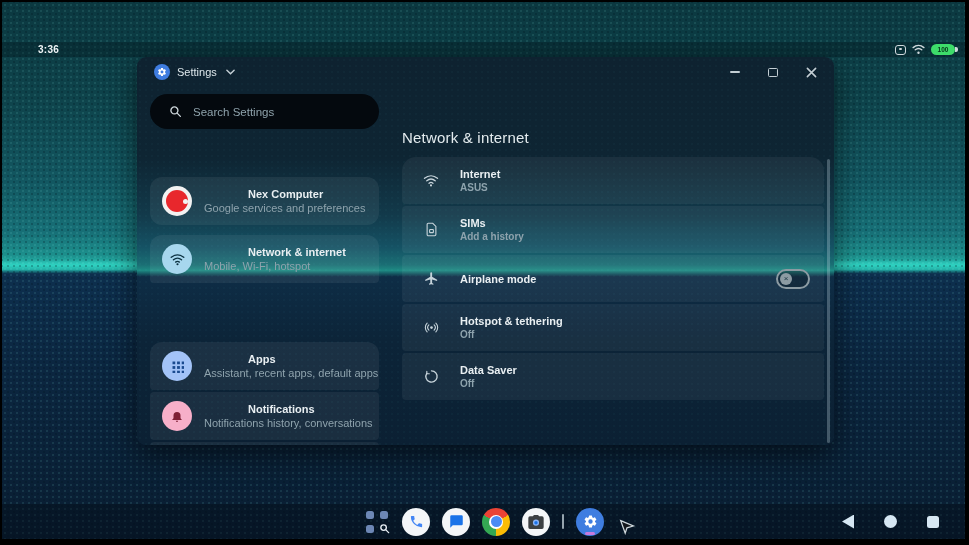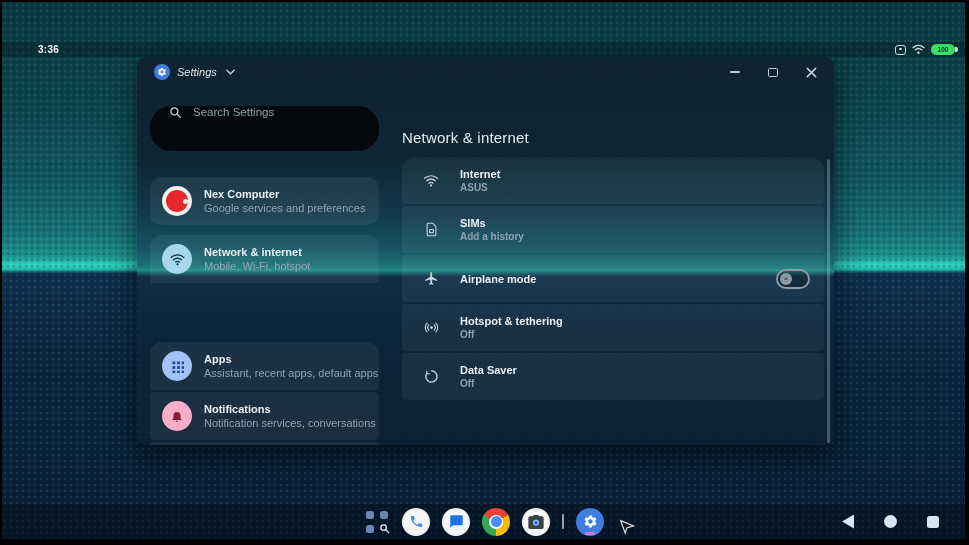--- a/index.html
+++ b/index.html
@@ -36,35 +36,35 @@
   .window { position:absolute; left:135px; top:55px; width:697px; height:388px; z-index:4;
     border-radius:9px; overflow:hidden; box-shadow:0 10px 30px rgba(0,0,0,0.55);
     background:linear-gradient(180deg,
       #0e2230 0%, #0e2533 26%, #123a4b 41%, #155264 49%,
       #1a6e74 53.5%, #1e8a83 55%, #0e2d46 56.6%, #0c2438 73%, #0b2033 100%); }
   .window::after { content:""; position:absolute; inset:0; pointer-events:none; opacity:.5;
     background-image:radial-gradient(rgba(90,220,220,0.06) 1px, transparent 1.2px); background-size:6px 6px; }
 
   .titlebar { position:absolute; top:0; left:0; right:0; height:30px; display:flex; align-items:center;
     padding:0 16px 0 17px; z-index:2; }
-  .tb-app { display:flex; align-items:center; gap:7px;font-style:italic; }
+  .tb-app { display:flex; align-items:center; gap:7px; }
   .tb-gear { width:16px; height:16px; border-radius:50%; background:#3f7de0; display:flex; align-items:center; justify-content:center; }
   .tb-title { color:#dde7eb; font-size:11px; }
   .tb-chevron { margin-left:2px; display:flex; }
   .tb-controls { margin-left:auto; display:flex; align-items:center; gap:24px; }
   .tb-btn { width:14px; height:14px; display:flex; align-items:center; justify-content:center; cursor:default; }
   .ic-min { width:10px; height:2px; background:#c3ced4; border-radius:1px; }
   .ic-max { width:10px; height:9px; border:1.6px solid #c3ced4; border-radius:1.5px; }
 
   .window-body { position:absolute; top:30px; bottom:0; left:0; right:0; z-index:1; }
 
   
   .sidebar { position:absolute; left:13px; top:0; width:229px; bottom:0; }
-  .search-pill { position:absolute; top:7px; left:0; width:229px; height:45px; border-radius:21px;
-    background:#04090e; display:flex; padding-left:19px; gap:11px;margin-top:12px; }
+  .search-pill { position:absolute; top:7px; left:0; width:229px; height:35px; border-radius:21px;
+    background:#04090e; display:flex; align-items:center; padding-left:19px; gap:11px; }
   .search-ph { color:#8fa3ac; font-size:11.5px; }
 
   .side-card { position:absolute; left:0; width:229px; height:48px; background:rgba(255,255,255,0.062);
     display:flex; align-items:center; gap:12px; padding-left:12px; }
   .r-top { border-radius:12px 12px 4px 4px; }
   .r-mid { border-radius:4px; }
   .r-bot { border-radius:4px 4px 12px 12px; }
   .r-all { border-radius:12px; }
 
   .avatar { width:30px; height:30px; border-radius:50%; background:#f2f2f2; position:relative; flex:0 0 auto; }
@@ -72,21 +72,21 @@
   .avatar::after { content:""; position:absolute; right:4px; top:13px; width:5px; height:5px; border-radius:50%; background:#f2f2f2; }
 
   .side-ic { width:30px; height:30px; border-radius:50%; flex:0 0 auto; display:flex; align-items:center; justify-content:center; }
   .bg-cyan { background:#a7d7ee; color:#0b3141; }
   .bg-peri { background:#a3c3f7; color:#14386e; }
   .bg-pink { background:#f7afc9; color:#7e1f35; }
   .dots9 { width:13px; height:13px; background-image:radial-gradient(#1a4a8f 1.3px, transparent 1.45px);
     background-size:4.6px 4.6px; background-position:0.6px 0.6px; }
 
   .side-text { display:flex; flex-direction:column; gap:2px; min-width:0; }
-  .side-title { color:#e9eff2; font-size:11px; font-weight:bold; white-space:nowrap; }
+  .side-title { color:#e9eff2; font-size:11px; font-weight:bold; white-space:nowrap;margin-left:44px; }
   .side-sub { color:#8ea3ad; font-size:11px; white-space:nowrap; }
 
   
   .content { position:absolute; left:265px; top:0; right:0; bottom:0; }
   .heading { position:absolute; top:42px; left:0; color:#e4ecef; font-size:15px; font-weight:500; letter-spacing:.2px; }
   .rows { position:absolute; top:70px; left:0; width:422px; display:flex; flex-direction:column; gap:2px; }
   .crow { height:47px; background:rgba(255,255,255,0.055); border-radius:4px;
     display:flex; align-items:center; padding:0 14px 0 0; }
   .crow.first { border-radius:14px 14px 4px 4px; }
   .crow.last { border-radius:4px 4px 0 0; }
@@ -226,21 +226,21 @@
           </div>
 
           <div class="side-card r-mid" style="top:305px;">
             <span class="side-ic bg-pink">
               <svg width="14" height="14" viewBox="0 0 24 24" fill="currentColor">
                   <path d="M12 22a2 2 0 0 0 2-2h-4a2 2 0 0 0 2 2zm6-6v-5a6 6 0 1 0-12 0v5l-2 2v1h16v-1l-2-2z"></path>
                 </svg>
             </span>
             <span class="side-text">
               <span class="side-title">Notifications</span>
-              <span class="side-sub">Notification services, conversations</span>
+              <span class="side-sub">Notifications history, conversations</span>
             </span>
           </div>
 
           <div class="side-card r-mid" style="top:355px;">
             
             
           </div>
         </div>
 
         <div class="content">

